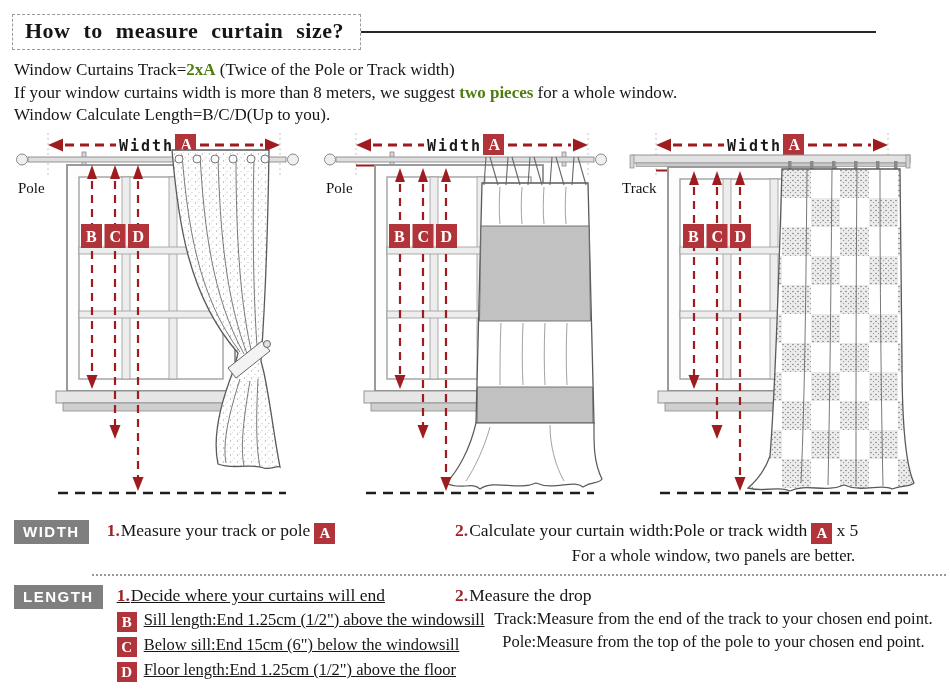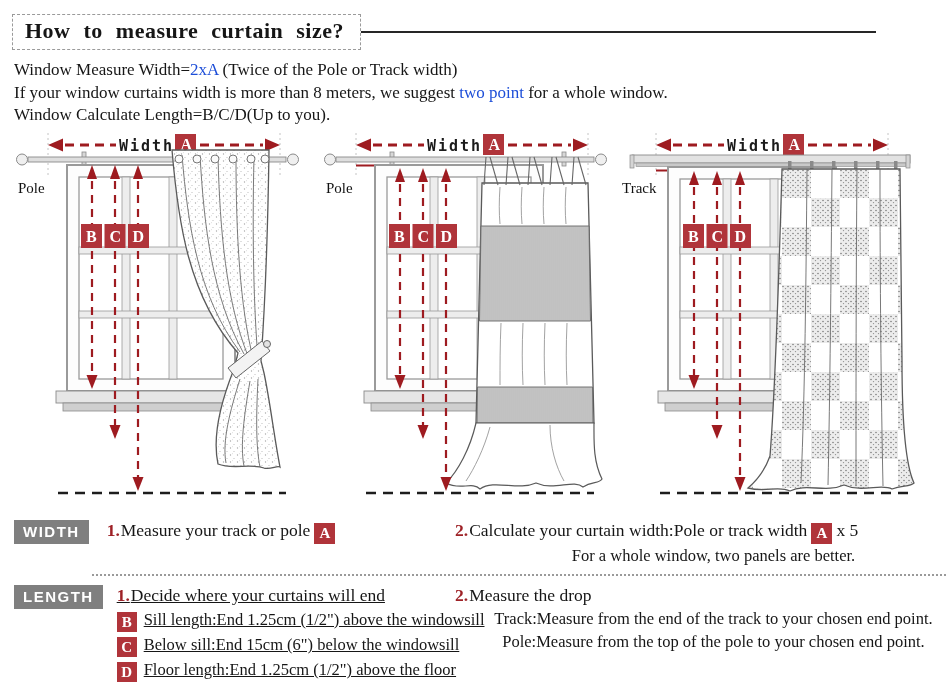--- a/index.html
+++ b/index.html
@@ -13,21 +13,21 @@
   .header-row { display:flex; align-items:center; padding:14px 0 0 12px; }
   .title-box {
     border:1px dashed #9a9a9a; padding:3px 16px 5px 12px; background:#fff;
     font-size:22px; font-weight:bold; word-spacing:7px; letter-spacing:.5px;
     white-space:nowrap;
   }
   .title-line { flex:1; border-top:2px solid #262626; height:0; }
 
   .intro { padding:9px 0 0 14px; font-size:17px; line-height:21.5px; }
   .intro p { margin:0 0 1px 0; }
-  .hl { color:#1d4ed8; font-weight:normal; }
+  .hl { color:#4d7c0f; font-weight:bold; }
 
   
   .diagrams { position:absolute; top:131px; left:0; width:950px; height:380px; display:flex; }
   .diagram { width:300px; height:375px; }
   .diagram:nth-child(1){ margin-left:28px; }
   .diagram:nth-child(2){ margin-left:12px; }
   .diagram:nth-child(3){ margin-left:8px; }
   .svg-width-label { font-family:"DejaVu Sans Mono", monospace; font-weight:bold; font-size:15px; letter-spacing:2px; fill:#1b1b1b; }
   .svg-badge-letter { font-family:"Liberation Serif", serif; font-weight:bold; font-size:16px; fill:#ffffff; }
   .svg-support-label { font-family:"Liberation Serif", serif; font-size:15px; fill:#111; }
@@ -60,22 +60,22 @@
 <body>
 
 <div class="page">
 
   <div class="header-row">
     <div class="title-box">How to measure  curtain  size?</div>
     <div class="title-line"></div>
   </div>
 
   <div class="intro">
-    <p><span>Window Measure Width=</span><span class="hl">2xA</span><span> (Twice of the Pole or Track width)</span></p>
-    <p><span>If your window curtains width is more than 8 meters, we suggest </span><span class="hl">two point</span><span> for a whole window.</span></p>
+    <p><span>Window Curtains Track=</span><span class="hl">2xA</span><span> (Twice of the Pole or Track width)</span></p>
+    <p><span>If your window curtains width is more than 8 meters, we suggest </span><span class="hl">two pieces</span><span> for a whole window.</span></p>
     <p>Window Calculate Length=B/C/D(Up to you).</p>
   </div>
 
   <div class="diagrams">
 
     <svg width="0" height="0" style="position:absolute">
       <defs>
         <pattern id="stip" width="7" height="7" patternUnits="userSpaceOnUse">
           <rect width="7" height="7" fill="#ffffff"></rect>
           <circle cx="1.5" cy="2" r="0.65" fill="#a8a8a8"></circle>

